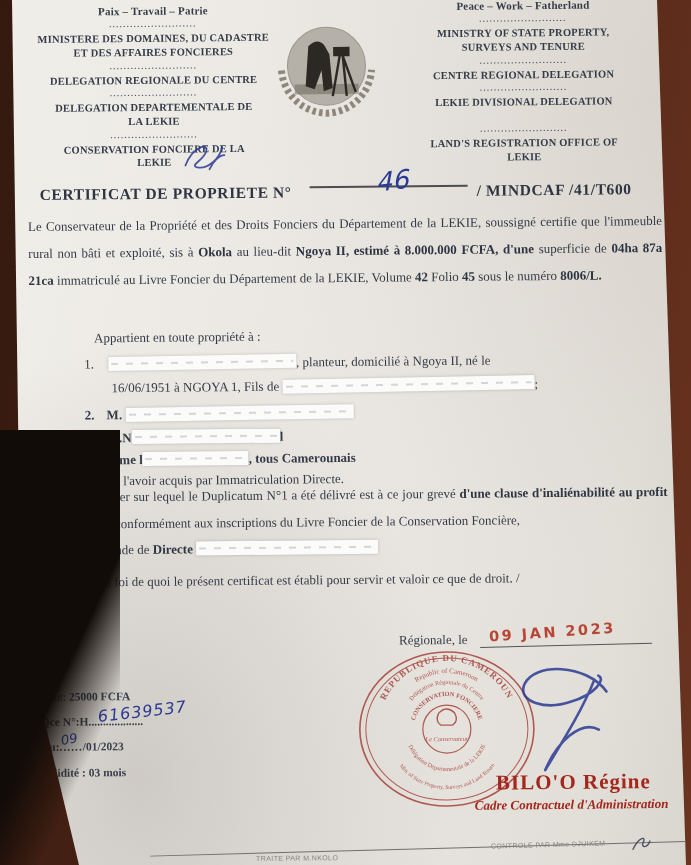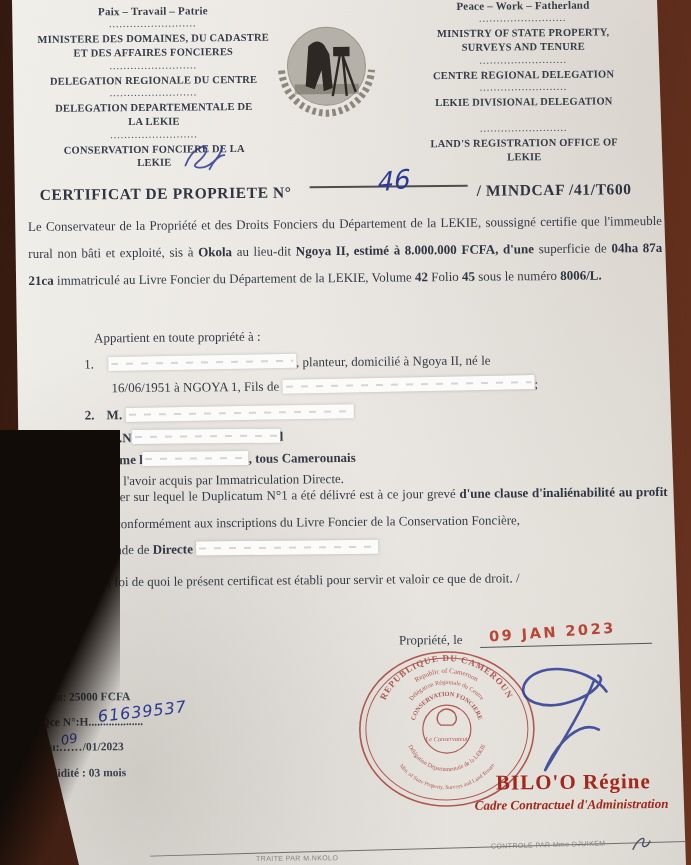--- a/index.html
+++ b/index.html
@@ -113,21 +113,21 @@
 
       <p class="abs para" style="left:30px;top:482px;width:637px;line-height:26.5px;">
         <span>Ledit Titre Foncier sur lequel le Duplicatum N°1 a été délivré  est à ce jour grevé </span><b>d'une clause d'inaliénabilité au profit de l'indivision</b><span>, conformément aux inscriptions du Livre Foncier de la Conservation Foncière,</span>
       </p>
       <div class="abs owtxt" style="left:30px;top:540px;">
         <span>Etabli à la demande de </span><b>Directe </b><span class="redact" style="width:182px;"></span>
       </div>
 
       <div class="abs owtxt" style="left:95px;top:572px;">En foi de quoi le présent certificat est établi pour servir et valoir ce que de droit. /</div>
 
-      <div class="abs owtxt" style="left:397px;top:633px;font-size:13px;">Propriété, le</div>
+      <div class="abs owtxt" style="left:397px;top:633px;font-size:13px;">Régionale, le</div>
       <span class="abs" style="left:478px;top:631px;width:172px;border-bottom:1.5px solid #555;display:inline-block;height:16px;transform:rotate(-.8deg);"></span>
       <div class="abs" style="left:487px;top:626px;font-family:'DejaVu Sans',sans-serif;font-weight:bold;font-size:14.5px;letter-spacing:2.5px;color:#b43524;transform:rotate(-3.5deg);opacity:.9;">09 JAN 2023</div>
 
       <div class="abs feeline" style="left:38px;top:688px;">
         <span style="font-weight:normal;">Cout: </span><span>25000 FCFA</span>
       </div>
       <div class="abs feeline" style="left:38px;top:713px;">
         <span>Qce N°:H.</span><span>..................</span>
       </div>
       <div class="abs hand" style="left:95px;top:700px;font-size:16px;letter-spacing:1px;transform:rotate(-6deg);">61639537</div>

